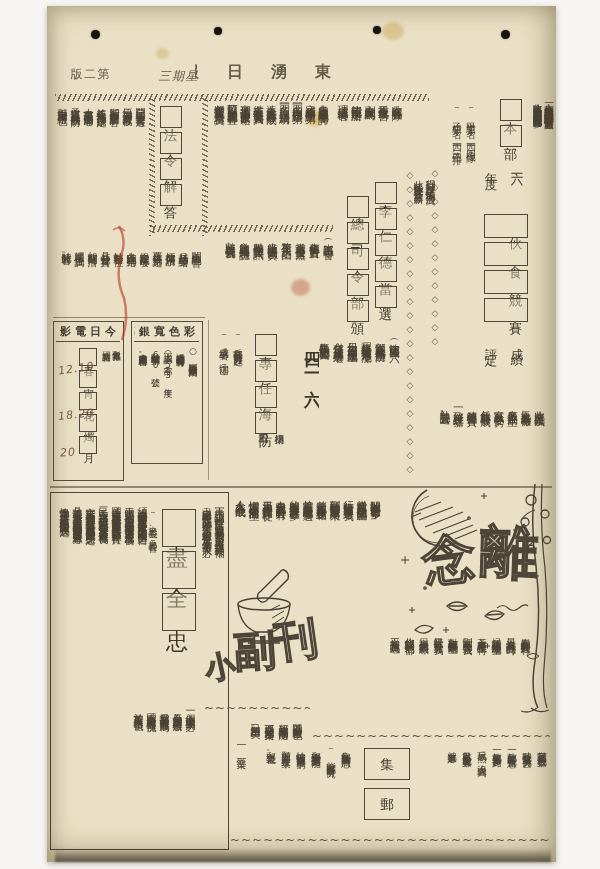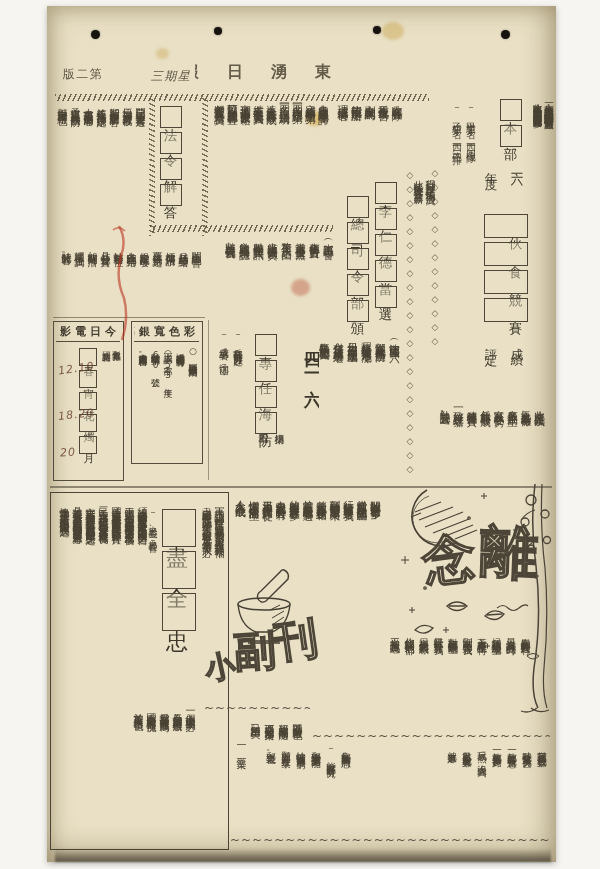--- a/index.html
+++ b/index.html
@@ -21,21 +21,21 @@
   .vline{background:#5f5746;opacity:.55;}
   .zzh{background:repeating-linear-gradient(115deg,rgba(92,82,62,.85) 0 1.4px,transparent 1.4px 4.6px);}
   .zzv{background:repeating-linear-gradient(25deg,rgba(92,82,62,.8) 0 1.4px,transparent 1.4px 4.6px);}
   .wave{color:#5c5446;font-size:12px;letter-spacing:1px;white-space:nowrap;overflow:hidden;height:10px;line-height:9px;}
   .dia{writing-mode:vertical-rl;color:#6d614c;font-size:9px;letter-spacing:4px;line-height:10px;overflow:hidden;}
   .hole{border-radius:50%;background:#17140f;box-shadow:0 0 2px rgba(0,0,0,.5);}
   .stain{border-radius:50%;filter:blur(1.5px);}
   .outline{color:rgba(233,224,197,.15);-webkit-text-stroke:1.3px #4d4638;font-weight:bold;
            font-family:"DejaVu Sans",sans-serif;}
   .hand{color:#6b4434;font-style:italic;font-size:11px;letter-spacing:1px;opacity:.85;}
-  .hdr{font-size:12px;letter-spacing:1.5px;text-align:center;}
+  .hdr{font-size:12px;letter-spacing:1.5px;}
   svg{overflow:visible;}
 </style>
 <style>
 .bx{width:22px;height:22px;line-height:20px;font-size:13.5px;}
 .bx.wide{width:44px;height:24px;line-height:22px;}
 .bx.big{width:34px;height:38px;line-height:36px;font-size:22px;}
 .bx.small{width:18px;height:18px;line-height:16px;font-size:11px;}
 .bx.widebx{width:46px;height:32px;line-height:30px;margin:4px 0;}
 </style></head>
 <body>
@@ -290,20 +290,23 @@
 　　—常樂—</div>
 
   <div class="wave" style="left:265px;top:726px;width:238px;">~~~~~~~~~~~~~~~~~~~~~~~~~~~~~~~~~~~~~~~~~~~~~~~~~~~~~~~~</div>
   <div class="vt" style="left:377px;top:738px;width:126px;height:92px;font-size:9.5px;line-height:15px;">當我獲得一枚郵票
 時我會笑當我失去
 一枚郵票時我會急
 一枚郵票最多夠好
 玩易熱！沒人會問
 數目多少沒有郵票
 就去買好了！</div>
+  <div style="left:317px;top:738px;width:52px;">
+    <span class="widebx" style="position:static;font-size:15px;"><span class="bx widebx">集</span><span class="bx widebx">郵</span></span>
+  </div>
   <div class="vt" style="left:187px;top:738px;width:120px;height:92px;font-size:9.5px;line-height:15px;">集郵能鼓舞著鬥志
 －能充實財富研究
 郵學增廣見聞更能
 怡情養性樂趣無窮
 願天下同好共享集
 郵之樂也。</div>
   <div class="wave" style="left:183px;top:830px;width:320px;">~~~~~~~~~~~~~~~~~~~~~~~~~~~~~~~~~~~~~~~~~~~~~~~~~~~~~~~~</div>
 
   <div style="left:8px;top:842px;width:496px;height:14px;background:linear-gradient(rgba(30,26,20,0),rgba(30,26,20,.6));filter:blur(1px);"></div>
 </div>

